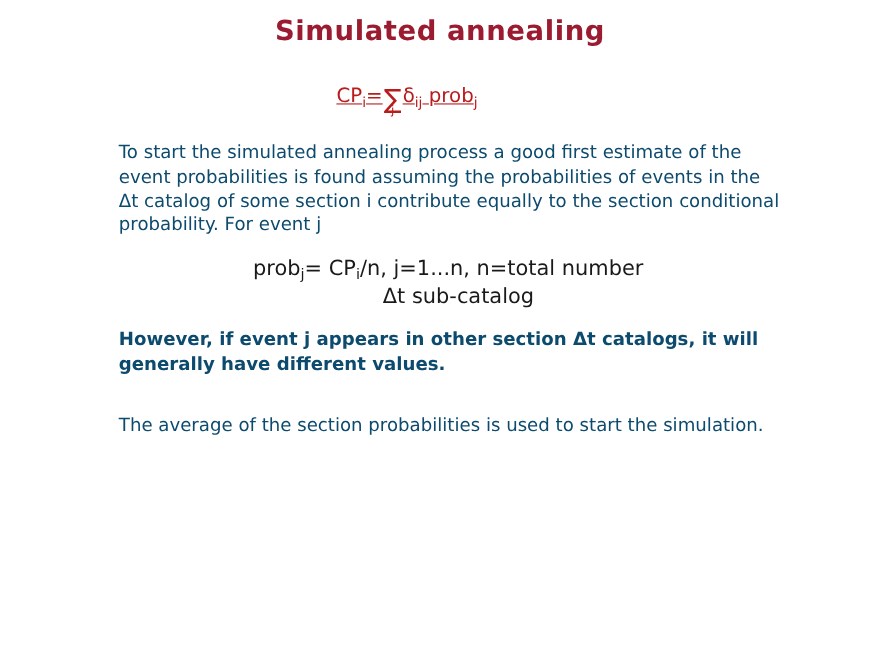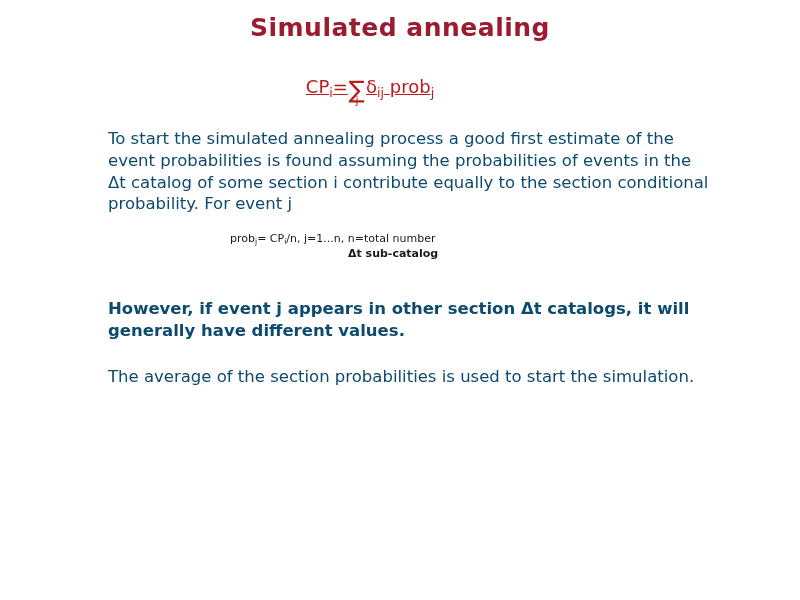--- a/index.html
+++ b/index.html
@@ -74,37 +74,36 @@
   .para {
     position: absolute;
     left: 108px;
     width: 600px;
     font-size: 16.5px;
     line-height: 1.32;
     color: #0c4a6e;
   }
   .p1 { top: 128px; width: 604px; }
   .p-however { top: 298px; width: 600px; font-weight: bold; }
-  .p-average { top: 366px; width: 600px; }
+  .p-average { top: 376px; width: 600px; }
 
   .formula-block {
     position: absolute;
     left: 230px;
     top: 232px;
-    font-size: 11px;
+    font-size: 19px;
     line-height: 1.34;
     color: #1a1a1a;
     white-space: nowrap;
   }
   .formula-line2 {
     padding-left: 118px;
   }
   .formula-line3 {
     padding-left: 118px;
-    font-weight: bold;
   }
 </style>
 </head>
 <body>
 
 <div class="slide">
 
   <div class="title">Simulated annealing</div>
 
   <div class="formula-top">

